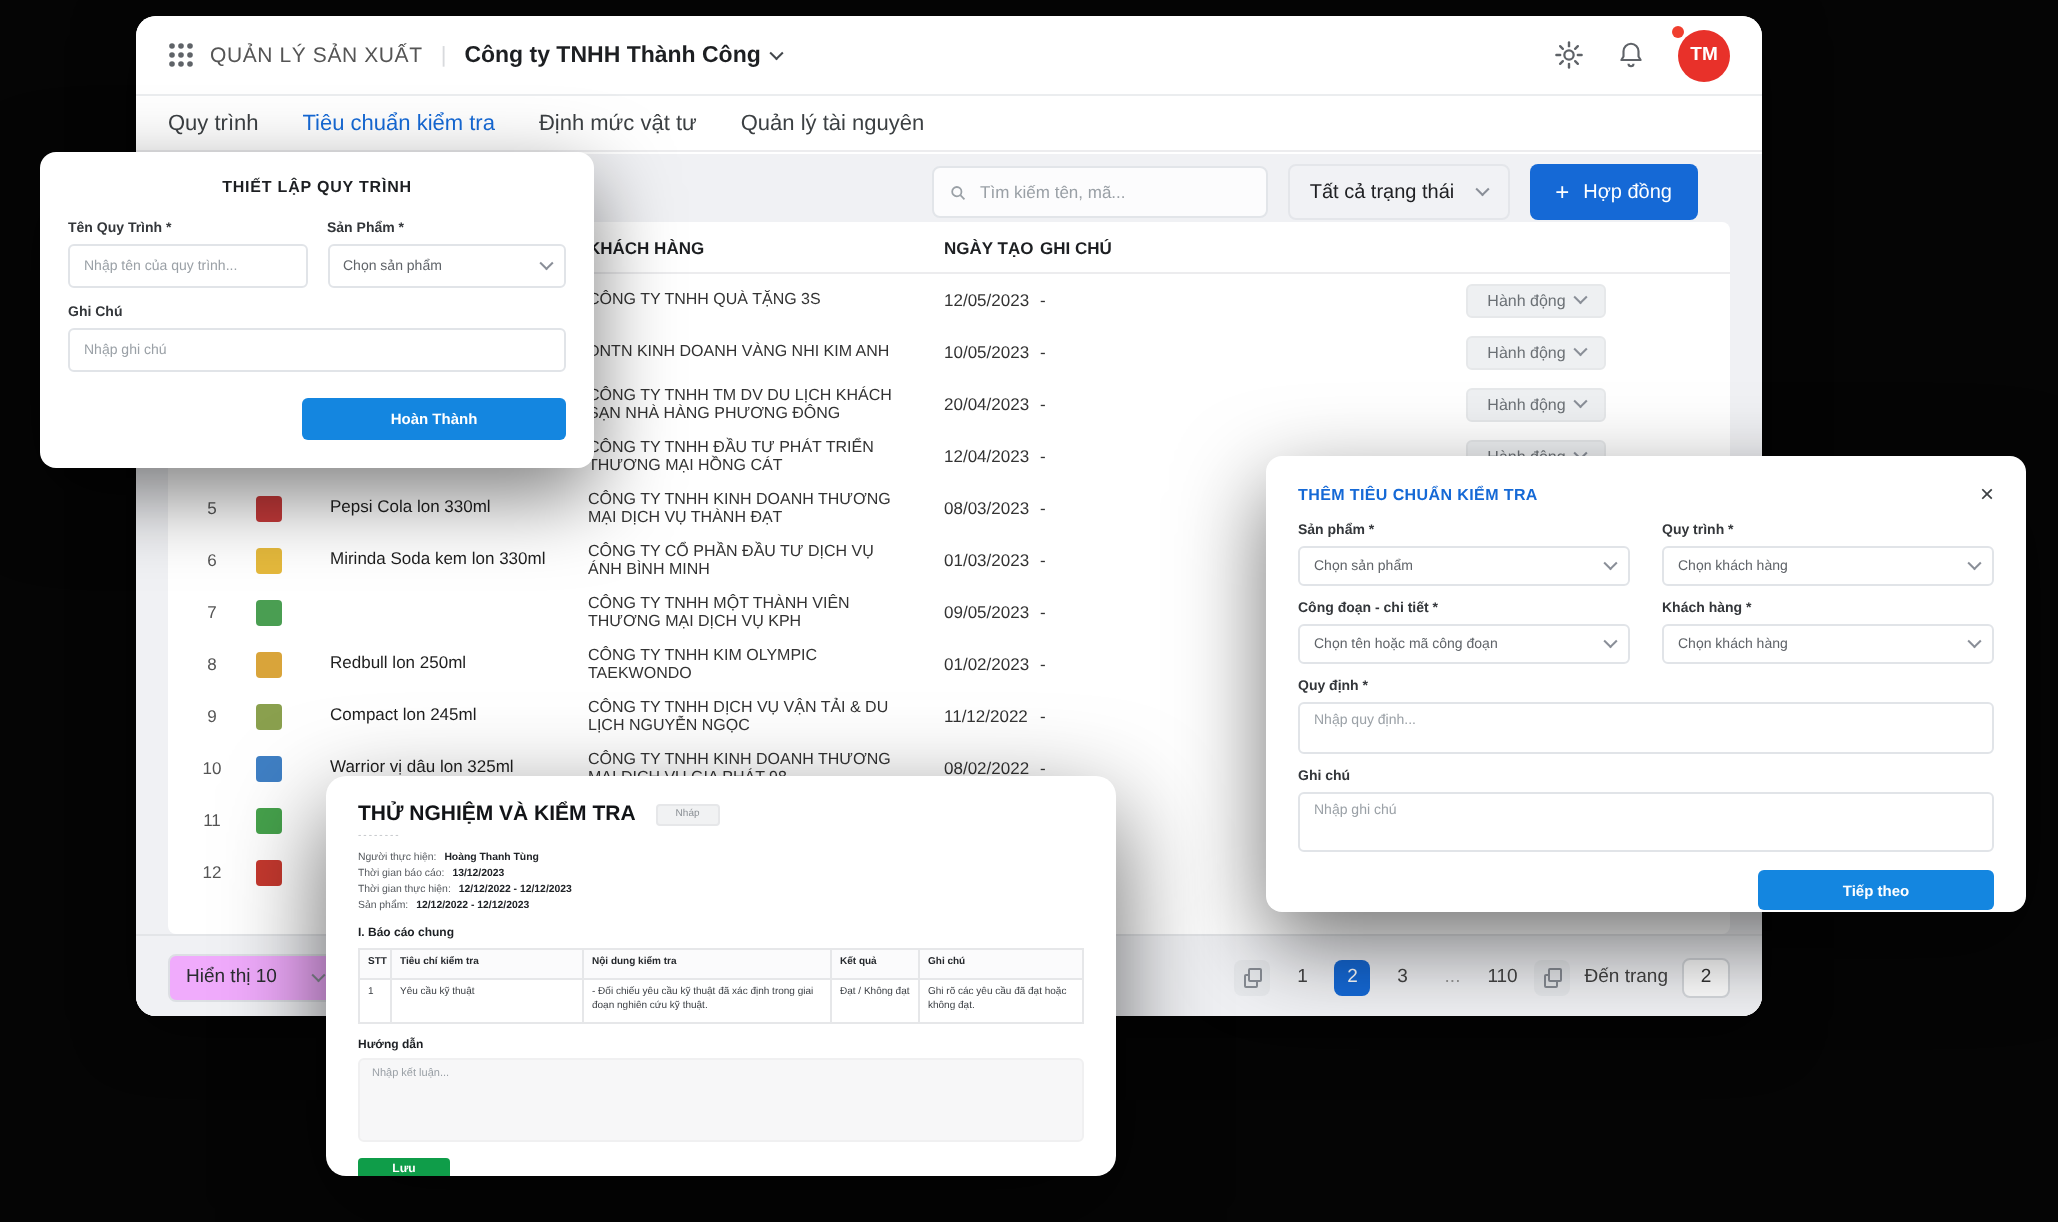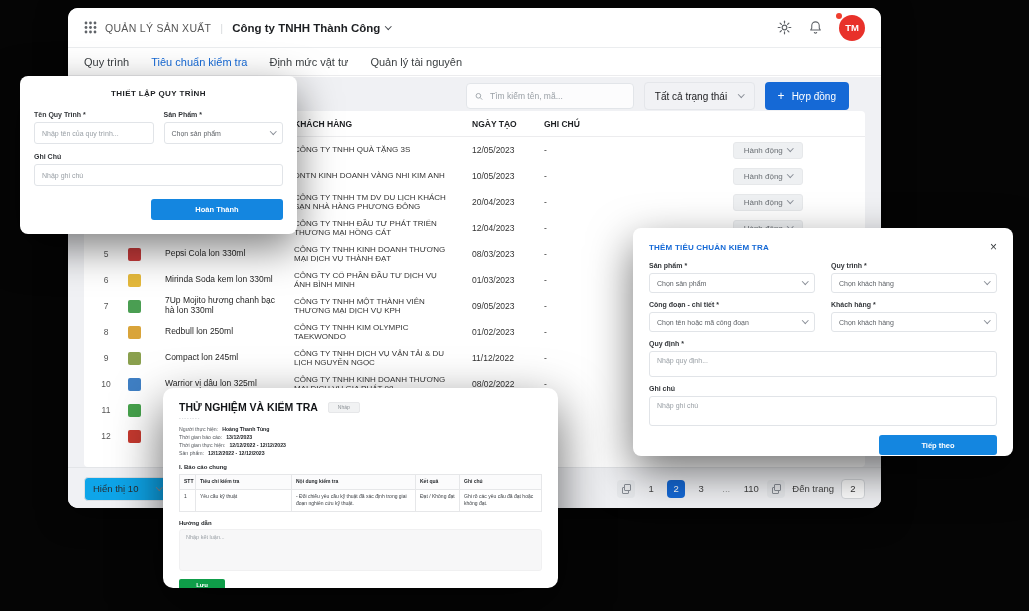--- a/index.html
+++ b/index.html
@@ -27,32 +27,32 @@
   .filter{height:28px;background:#f1f2f5;border:1px solid #e4e6ea;border-radius:4px;display:flex;align-items:center;gap:12px;padding:0 10px;font-size:10px;color:#202124;}
   .btn-primary{height:28px;background:#1569d6;border-radius:4px;color:#fff;font-size:10px;display:flex;align-items:center;gap:7px;padding:0 13px;font-weight:400;}
   .plus{font-size:12px;line-height:1;}
 
   #card{position:absolute;left:16px;top:34px;width:781px;height:356px;background:#fff;border-radius:4px;overflow:hidden;}
   .trow{display:flex;align-items:center;}
   .th{height:26px;border-bottom:1px solid #ececee;font-size:8.5px;font-weight:700;color:#1d1f22;}
   .c-stt{width:44px;text-align:center;flex:none;}
   .c-prod{width:166px;flex:none;display:flex;align-items:center;gap:24px;padding-right:8px;}
   .c-cust{width:178px;flex:none;padding-right:24px;}
-  .c-date{width:72px;flex:none;}
+  .c-date{width:48px;flex:none;}
   .c-note{width:186px;flex:none;}
   .c-act{flex:1;display:flex;justify-content:flex-end;padding-right:62px;}
   .row{height:26px;font-size:8.5px;color:#333;}
   .row .c-stt{color:#555;}
   .thumb{width:13px;height:13px;border-radius:2px;flex:none;}
   .pname{color:#1f1f1f;line-height:1.15;}
   .cust{font-size:8px;line-height:1.18;color:#333;}
   .act-btn{width:70px;height:17px;background:#eef0f2;border:1px solid #e6e8ea;border-radius:3px;color:#6b7075;font-size:8px;display:flex;align-items:center;justify-content:center;gap:5px;}
 
   #footer{position:absolute;left:0;right:0;top:390px;height:42px;border-top:1px solid #e3e5e8;display:flex;align-items:center;justify-content:space-between;padding:0 16px;background:#f0f1f4;}
-  .pgsize{width:86px;height:24px;background:#0ea5e9;border:1px solid #dcdfe3;border-radius:4px;display:flex;align-items:center;justify-content:space-between;padding:0 8px;font-size:9.5px;color:#2a2d31;}
+  .pgsize{width:86px;height:24px;background:#f0abfc;border:1px solid #dcdfe3;border-radius:4px;display:flex;align-items:center;justify-content:space-between;padding:0 8px;font-size:9.5px;color:#2a2d31;}
   .pagin{display:flex;align-items:center;gap:7px;font-size:9.5px;color:#444;}
   .navbtn{width:18px;height:18px;background:#e7e9ec;border-radius:4px;display:flex;align-items:center;justify-content:center;}
   .page{min-width:18px;height:18px;display:flex;align-items:center;justify-content:center;border-radius:4px;}
   .page.active{background:#1569d6;color:#fff;}
   .page.dots{color:#999;}
   .goto-input{width:24px;height:20px;border:1px solid #d6d9dd;border-radius:4px;background:#fff;text-align:center;font-size:9.5px;color:#333;outline:none;font-family:inherit;}
 
   
   .chev{width:4.5px;height:4.5px;border-right:1.2px solid #8a8f98;border-bottom:1.2px solid #8a8f98;transform:rotate(45deg);margin-top:-3px;flex:none;}
   .chev.dark{border-color:#44484d;}
@@ -263,21 +263,20 @@
               <div class="act-btn">
                 <span>Hành động</span>
                 <span class="chev"></span>
               </div>
             </div>
           </div>
           <div class="trow row">
             <div class="c-stt">7</div>
             <div class="c-prod">
               <span class="thumb" style="background: rgb(74, 158, 82);"></span>
-              <span class="pname">7Up Mojito hương chanh bạc hà lon 330ml</span>
             </div>
             <div class="c-cust cust">CÔNG TY TNHH MỘT THÀNH VIÊN THƯƠNG MẠI DỊCH VỤ KPH</div>
             <div class="c-date">09/05/2023</div>
             <div class="c-note">-</div>
             <div class="c-act">
               <div class="act-btn">
                 <span>Hành động</span>
                 <span class="chev"></span>
               </div>
             </div>

